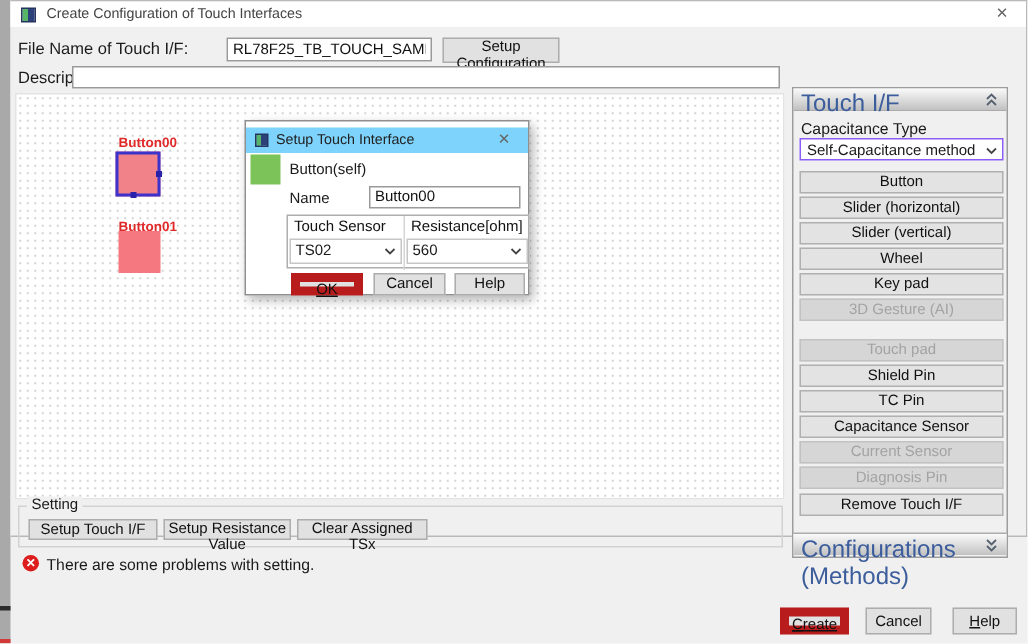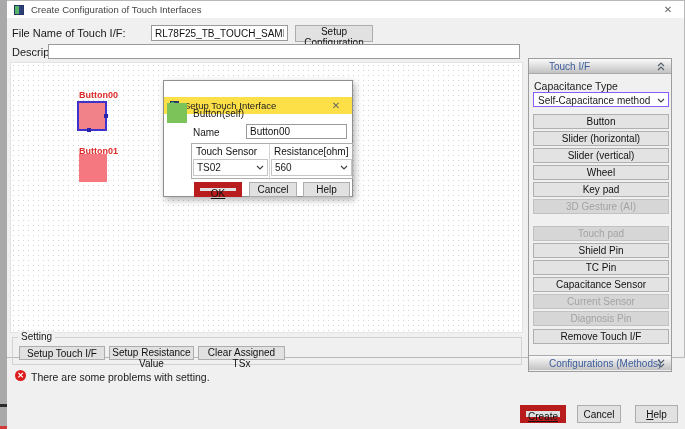--- a/index.html
+++ b/index.html
@@ -31,35 +31,35 @@
   .canvas { position:absolute; left:10px; top:61px; width:513px; height:271px; background:#fff;
             background-image:radial-gradient(circle,#d2d2d2 0.8px, transparent 1px); background-size:5px 5px; border:1px solid #e3e3e3; }
   .shape-label { position:absolute; font-size:9px; font-weight:bold; color:#e02a2a; white-space:nowrap; }
   .shape { position:absolute; background:#f5777f; }
   .shape.selected { border:2px solid #3d33cb; background:#f1828a; }
   .handle { position:absolute; width:4px; height:4px; background:#2a22a8; }
 
   
   .panel { position:absolute; left:521px; top:58px; width:144px; height:314px; background:#f0f0f0; border:1px solid #9d9d9d; }
   .panel-header { position:absolute; left:0; width:142px; height:15px; background:linear-gradient(#fafafa,#c2c2c2); border-bottom:1px solid #ababab; }
-  .panel-header .ph-text { position:absolute; left:20px; top:2px; font-size:10px; color:#3c5d9c; }
+  .panel-header .ph-text { position:absolute; left:5px; top:2px; font-size:16px; color:#3c5d9c; }
   .chev { position:absolute; right:5px; top:2px; width:10px; height:11px; color:#55606e; }
   .cap-label { position:absolute; left:5px; top:21px; font-size:10.5px; }
   .combo { position:absolute; background:#fff; border:1px solid #8b5cf6; font-size:10px; padding:2px 14px 0 4px; white-space:nowrap; overflow:hidden; cursor:default; }
   .combo svg { position:absolute; right:3px; top:5px; }
   .tools { position:absolute; left:4px; top:55px; width:136px; }
   .tbtn { display:block; width:136px; height:15px; margin-bottom:2px; background:#e3e3e3; border:1px solid #b0b0b0; font-family:"Liberation Sans",sans-serif; font-size:10px; color:#111; text-align:center; cursor:default; }
   .tbtn:disabled { background:#d6d6d6; color:#a3a3a3; border-color:#c2c2c2; }
   .tbtn.gap-big { margin-top:12px; }
   .tbtn.gap-sm { margin-top:3px; }
   .panel-footer { bottom:1px; top:auto; border-top:1px solid #ababab; border-bottom:none; }
 
   
   .modal { position:absolute; left:163px; top:80px; width:190px; height:117px; background:#fff; border:1px solid #8f8f8f; box-shadow:2px 3px 7px rgba(0,0,0,0.30); }
-  .modal-title { position:absolute; left:0; top:16px; width:100%; height:17px; background:#fde047; }
+  .modal-title { position:absolute; left:0; top:4px; width:100%; height:17px; background:#7dd3fc; }
   .modal-title .m-icon { position:absolute; left:6px; top:4px; width:9px; height:9px; border:1px solid #24355f; background:linear-gradient(to right,#57b567 0 45%, #2c4079 45%); }
   .modal-title .m-text { position:absolute; left:20px; top:3px; font-size:9.5px; color:#222; white-space:nowrap; }
   .type-swatch { position:absolute; left:3px; top:22px; width:20px; height:20px; background:#7cc45a; }
   .sensor-table { position:absolute; left:27px; top:62px; width:162px; height:36px; border:1px solid #aeaeae; background:#fff; }
   .sensor-table .col-div { position:absolute; left:77px; top:0; width:1px; height:36px; background:#d5d5d5; }
   .sensor-table .hdr { position:absolute; top:2px; font-size:10px; color:#111; white-space:nowrap; }
   .st-combo { position:absolute; top:15px; height:17px; background:#fff; border:1px solid #c6c6c6; font-size:10px; padding:2px 12px 0 3px; }
 
   .err-icon { position:absolute; left:15px; top:369px; width:11px; height:11px; border-radius:50%; background:#dd1c1c; color:#fff; font-size:8px; font-weight:bold; text-align:center; line-height:11px; }
   .group-box { position:absolute; left:12px; top:336px; width:510px; height:28px; border:1px solid #d2d2d2; }

